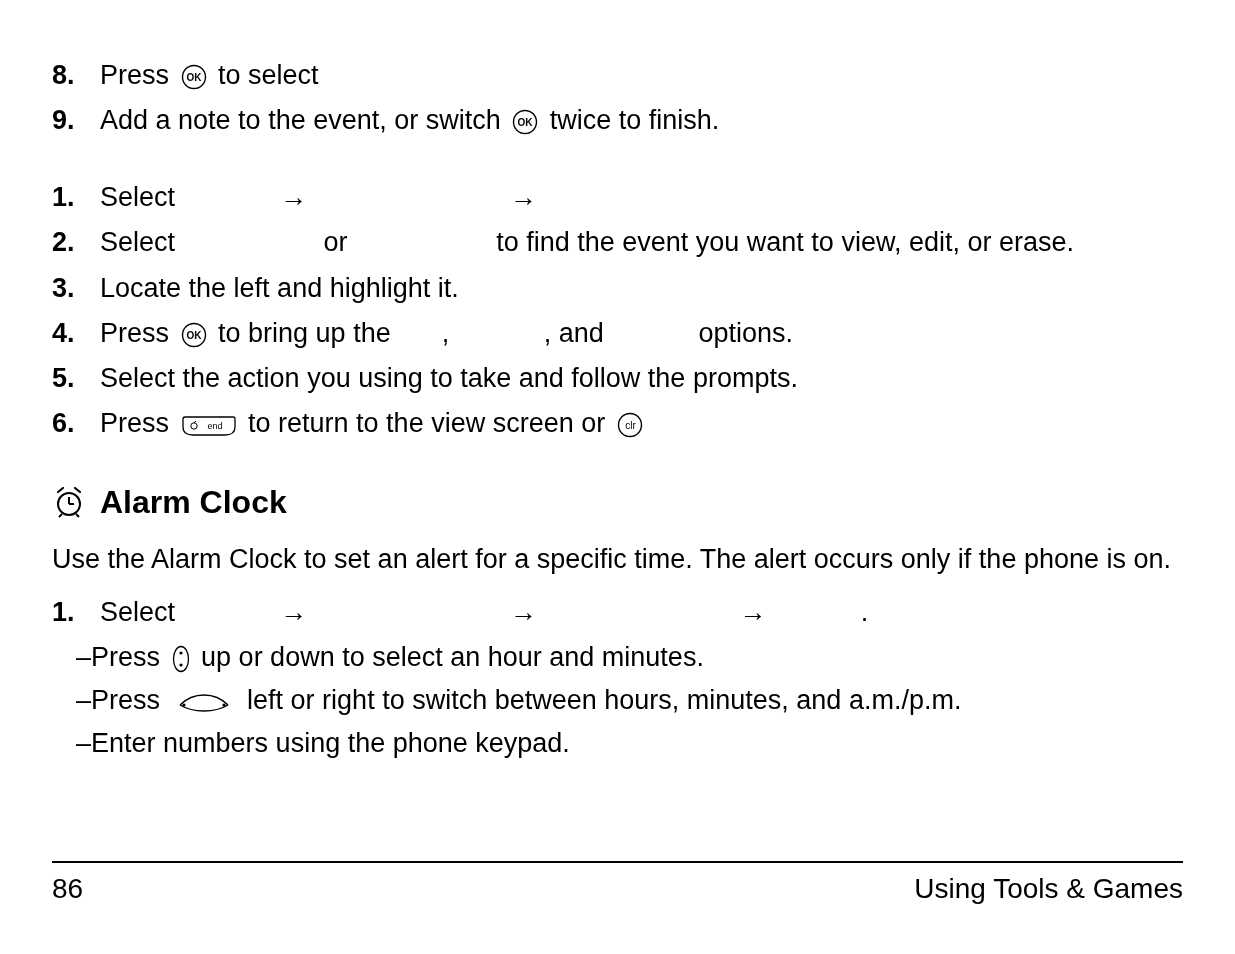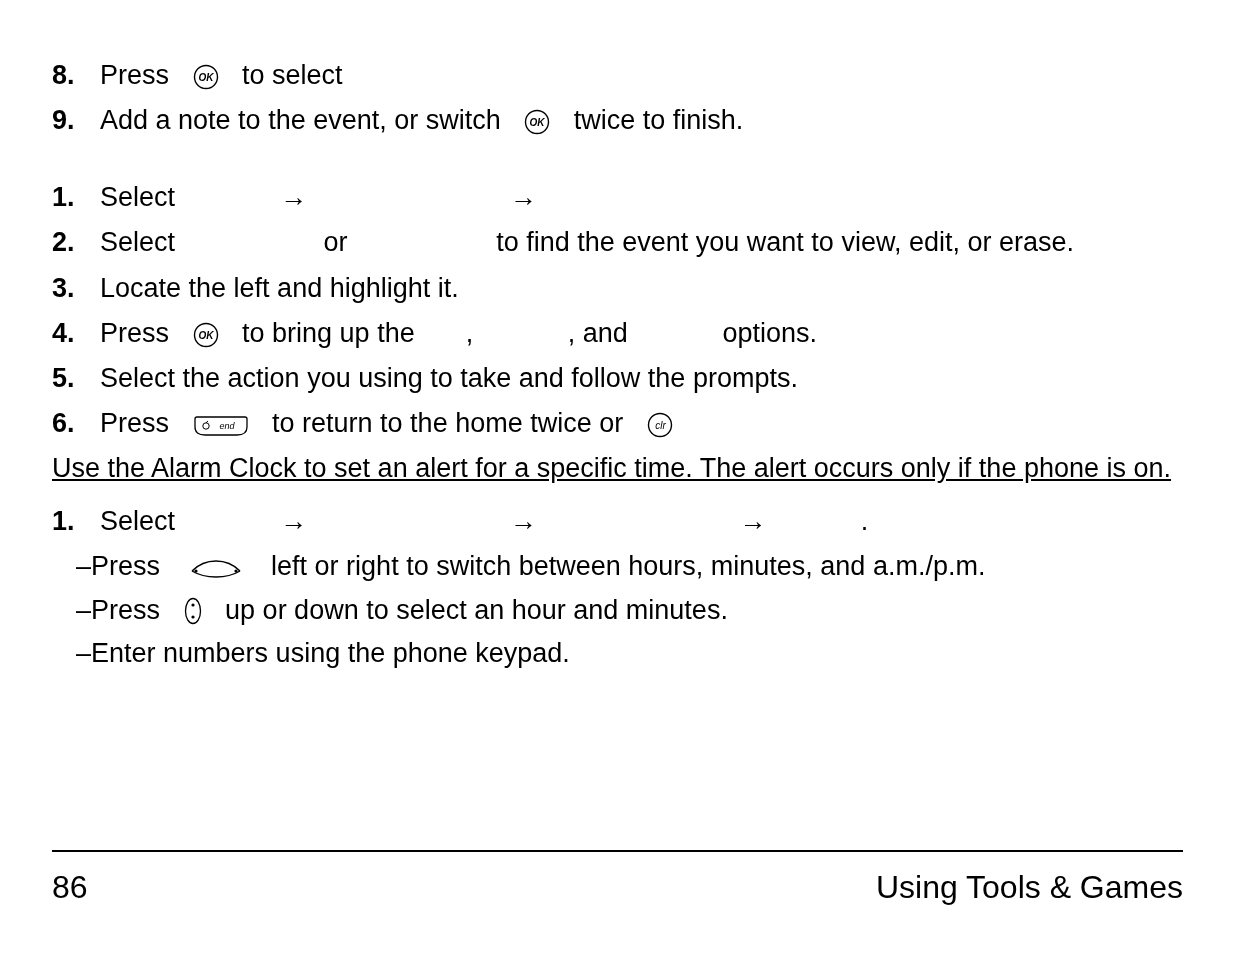--- a/index.html
+++ b/index.html
@@ -48,55 +48,53 @@
     font-weight: bold;
     font-size: 32px;
     margin: 36px 0 14px 0;
   }
   .h2 .icon {
     margin-right: 14px;
     display: inline-flex;
   }
   .intro {
     margin: 0 0 14px 0;
-    text-decoration: underline;
   }
 
   .sub {
     list-style: none;
     margin: 6px 0 0 0;
     padding: 0 0 0 24px;
   }
   .sub li {
     margin: 4px 0;
   }
 
   .footer {
     position: absolute;
     left: 52px;
     right: 52px;
     bottom: 44px;
   }
   .footer-line {
     border-top: 2px solid #000;
-    padding-top: 12px;
+    padding-top: 6px;
     display: flex;
     justify-content: space-between;
-    font-size: 32px;
+    font-size: 28px;
     align-items: center;
   }
 
   
   .glyph {
     display: inline-flex;
     vertical-align: middle;
     align-items: flex-start;
     justify-content: center;
-    margin: 0 16px;
-    font-style: italic;
+    margin: 0 4px;
   }
   .glyph svg { display: block; }
 
   
   .block-gap { height: 32px; }
 </style>
 </head>
 <body>
 
 <div class="page">
@@ -194,31 +192,45 @@
       <span class="body">
         <span>Press </span>
         <span class="glyph">
           <svg width="56" height="24" viewBox="0 0 56 24">
             <path d="M4 4 H52 Q54 4 54 6 V14 Q54 22 44 22 H12 Q2 22 2 14 V6 Q2 4 4 4 Z" fill="none" stroke="#000" stroke-width="1.3"></path>
             <circle cx="13" cy="13" r="3.2" fill="none" stroke="#000" stroke-width="1"></circle>
             <line x1="13" y1="9.8" x2="15" y2="8" stroke="#000" stroke-width="1"></line>
             <text x="34" y="16" text-anchor="middle" font-size="9" font-family="Arial">end</text>
           </svg>
         </span>
-        <span> to return to the home twice or </span>
+        <span> to return to the view screen or </span>
         <span class="glyph">
           <svg width="26" height="26" viewBox="0 0 26 26">
             <circle cx="13" cy="13" r="11.5" fill="none" stroke="#000" stroke-width="1.4"></circle>
             <text x="13.5" y="17" text-anchor="middle" font-size="10" font-family="Arial">clr</text>
           </svg>
         </span>
       </span>
     </li>
   </ol>
 
+  <div class="h2">
+    <span class="icon">
+      <svg width="34" height="34" viewBox="0 0 34 34">
+        <circle cx="17" cy="19" r="11" fill="none" stroke="#000" stroke-width="2"></circle>
+        <line x1="17" y1="19" x2="17" y2="12" stroke="#000" stroke-width="2"></line>
+        <line x1="17" y1="19" x2="22" y2="19" stroke="#000" stroke-width="2"></line>
+        <line x1="6" y1="7" x2="11" y2="3" stroke="#000" stroke-width="2.2" stroke-linecap="round"></line>
+        <line x1="28" y1="7" x2="23" y2="3" stroke="#000" stroke-width="2.2" stroke-linecap="round"></line>
+        <line x1="10" y1="29" x2="7" y2="32" stroke="#000" stroke-width="2"></line>
+        <line x1="24" y1="29" x2="27" y2="32" stroke="#000" stroke-width="2"></line>
+      </svg>
+    </span>
+    <span>Alarm Clock</span>
+  </div>
 
   <p class="intro">Use the Alarm Clock to set an alert for a specific time. The alert occurs only if the phone is on.</p>
 
   <ol class="ol">
     <li>
       <span class="num">1.</span>
       <span class="body">
         <span>Select</span>
         <span class="gap-m"></span>
         <span class="arrow">→</span>
@@ -229,44 +241,44 @@
         <span class="gap-m"></span>
         <span class="arrow">→</span>
         <span class="gap-s"></span>
         <span class="gap-s"></span>
         <span>.</span>
       </span>
     </li>
   </ol>
 
   <ul class="sub">
+    <li>
+      <span>–</span><span>Press </span>
+      <span class="glyph">
+        <svg width="18" height="28" viewBox="0 0 18 28">
+          <ellipse cx="9" cy="14" rx="7.5" ry="12.5" fill="none" stroke="#000" stroke-width="1.3"></ellipse>
+          <circle cx="9" cy="8" r="1.6" fill="#000"></circle>
+          <circle cx="9" cy="20" r="1.6" fill="#000"></circle>
+        </svg>
+      </span>
+      <span> up or down to select an hour and minutes.</span>
+    </li>
     <li>
       <span>–</span><span>Press </span>
       <span class="glyph">
         <svg width="64" height="22" viewBox="0 0 64 22">
           <path d="M8 14 Q18 4 32 4 Q46 4 56 14" fill="none" stroke="#000" stroke-width="1.4"></path>
           <path d="M8 14 Q18 20 32 20 Q46 20 56 14" fill="none" stroke="#000" stroke-width="1.4"></path>
           <circle cx="12" cy="14" r="1.6" fill="#000"></circle>
           <circle cx="52" cy="14" r="1.6" fill="#000"></circle>
         </svg>
       </span>
       <span> left or right to switch between hours, minutes, and a.m./p.m.</span>
     </li>
     <li>
-      <span>–</span><span>Press </span>
-      <span class="glyph">
-        <svg width="18" height="28" viewBox="0 0 18 28">
-          <ellipse cx="9" cy="14" rx="7.5" ry="12.5" fill="none" stroke="#000" stroke-width="1.3"></ellipse>
-          <circle cx="9" cy="8" r="1.6" fill="#000"></circle>
-          <circle cx="9" cy="20" r="1.6" fill="#000"></circle>
-        </svg>
-      </span>
-      <span> up or down to select an hour and minutes.</span>
-    </li>
-    <li>
       <span>–</span><span>Enter numbers using the phone keypad.</span>
     </li>
   </ul>
 
   <div class="footer">
     <div class="footer-line">
       <span>86</span>
       <span>Using Tools &amp; Games</span>
     </div>
   </div>

